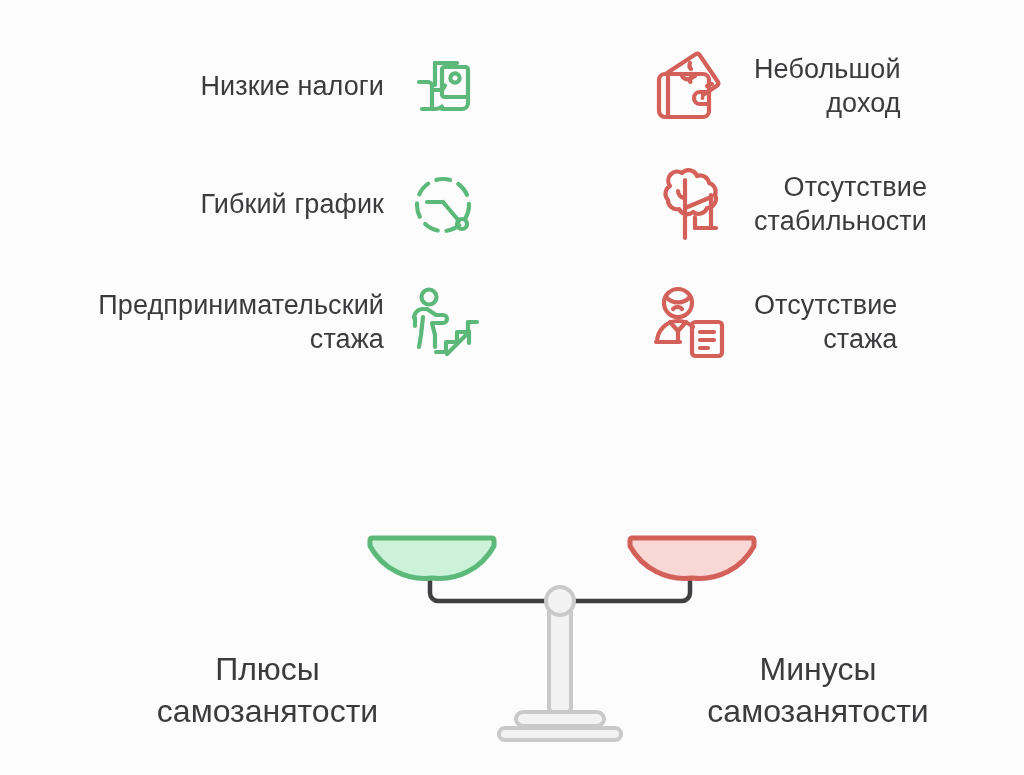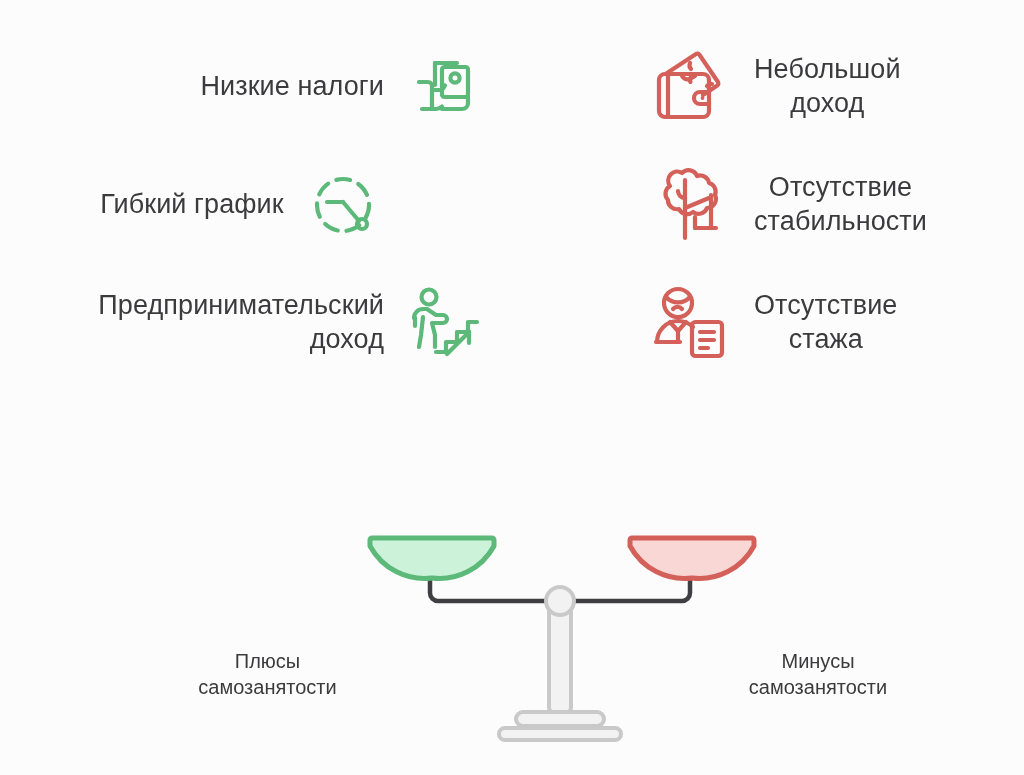--- a/index.html
+++ b/index.html
@@ -44,57 +44,57 @@
   }
 
   .item-label {
     font-size: 27px;
     line-height: 1.25;
     letter-spacing: 0.1px;
     color: #3b3b3d;
     white-space: pre-line;
   }
   .column.pros .item-label { text-align: right; padding-right: 22px; }
-  .column.cons .item-label { text-align: center; padding-left: 22px; }
+  .column.cons .item-label { text-align: right; padding-left: 22px; }
 
   .item-icon {
     width: 78px;
     height: 78px;
     flex: 0 0 78px;
     display: flex;
     align-items: center;
     justify-content: center;
   }
   .item-icon svg { display: block; overflow: visible; }
 
   
   .row-1 { height: 118px; }
   .row-2 { height: 118px; }
   .row-3 { height: 120px; }
   .row-4 { height: 118px; }
 
   .column.pros .row-1 { padding-right: 12px; }
-  .column.pros .row-2 { padding-right: 12px; justify-content: center; }
+  .column.pros .row-2 { padding-right: 12px; }
   .column.pros .row-3 { padding-right: 12px; }
   .column.pros .row-4 { padding-right: 12px; }
 
   
   #scale {
     position: absolute;
     left: 0;
     top: 516px;
     width: 1024px;
     height: 230px;
   }
 
   
   .caption {
     position: absolute;
     top: 648px;
-    font-size: 20px;
+    font-size: 32px;
     line-height: 1.32;
     color: #3b3b3d;
     text-align: center;
     white-space: pre-line;
   }
   .caption.left  { left: 95px;  width: 345px; }
   .caption.right { left: 638px; width: 360px; }
 </style>
 </head>
 <body>
@@ -130,21 +130,21 @@
           <path d="M18 33 h16"></path>
           <path d="M34 33 l16 19"></path>
           <circle cx="53" cy="55" r="5"></circle>
         </svg>
       </div>
     </div>
 
 
     <div class="item row-4">
       <div class="item-label">Предпринимательский
-доход</div>
+стажа</div>
       <div class="item-icon">
         <svg width="78" height="78" viewBox="0 0 78 78" fill="none" stroke="#5cb97a" stroke-width="4.2" stroke-linecap="round" stroke-linejoin="round">
           <circle cx="23" cy="13" r="7.5"></circle>
           <path d="M8 34 a9 9 0 0 1 9 -9 h4 l9 6 h7 a4 4 0 0 1 0 8 h-9"></path>
           <path d="M9 34 v8"></path>
           <path d="M17 33 l-2 18 l-2 12"></path>
           <path d="M26 39 l3 12 v12"></path>
           <path d="M30 68 h10 v-10 h11 v-10 h11 v-10 h9"></path>
           <path d="M41 70 L63 48"></path>
           <path d="M63 48 h-11"></path>

